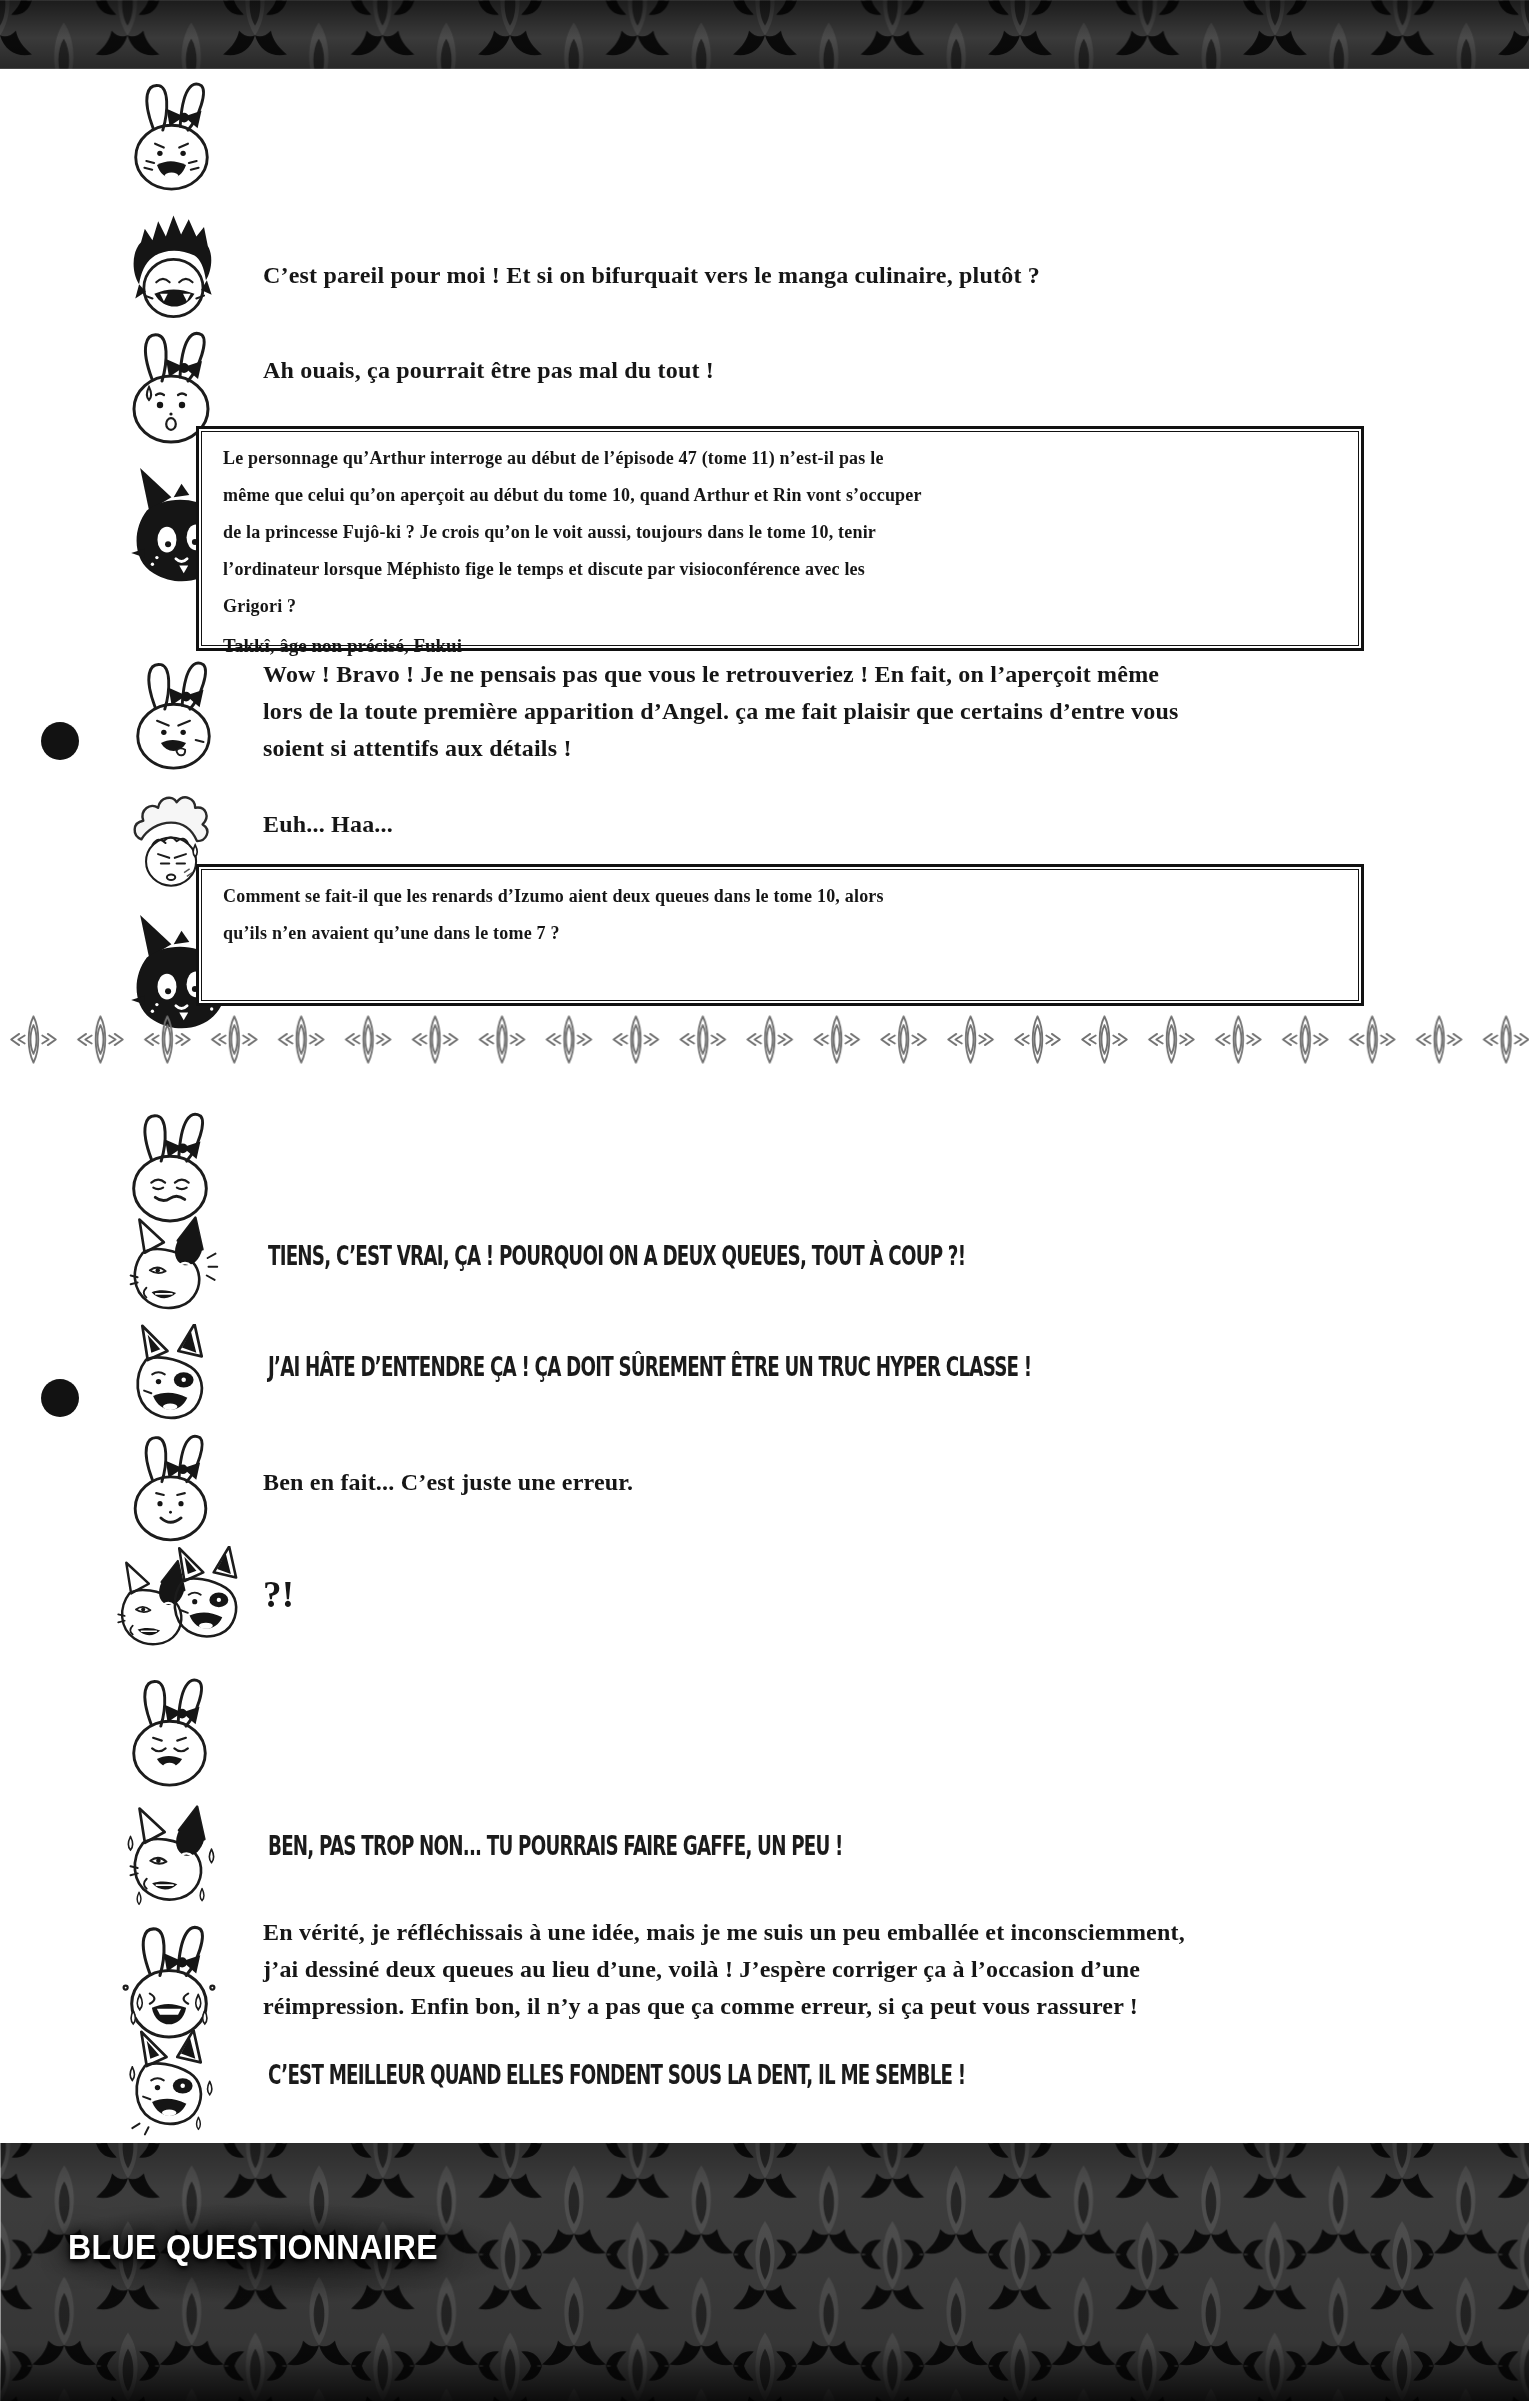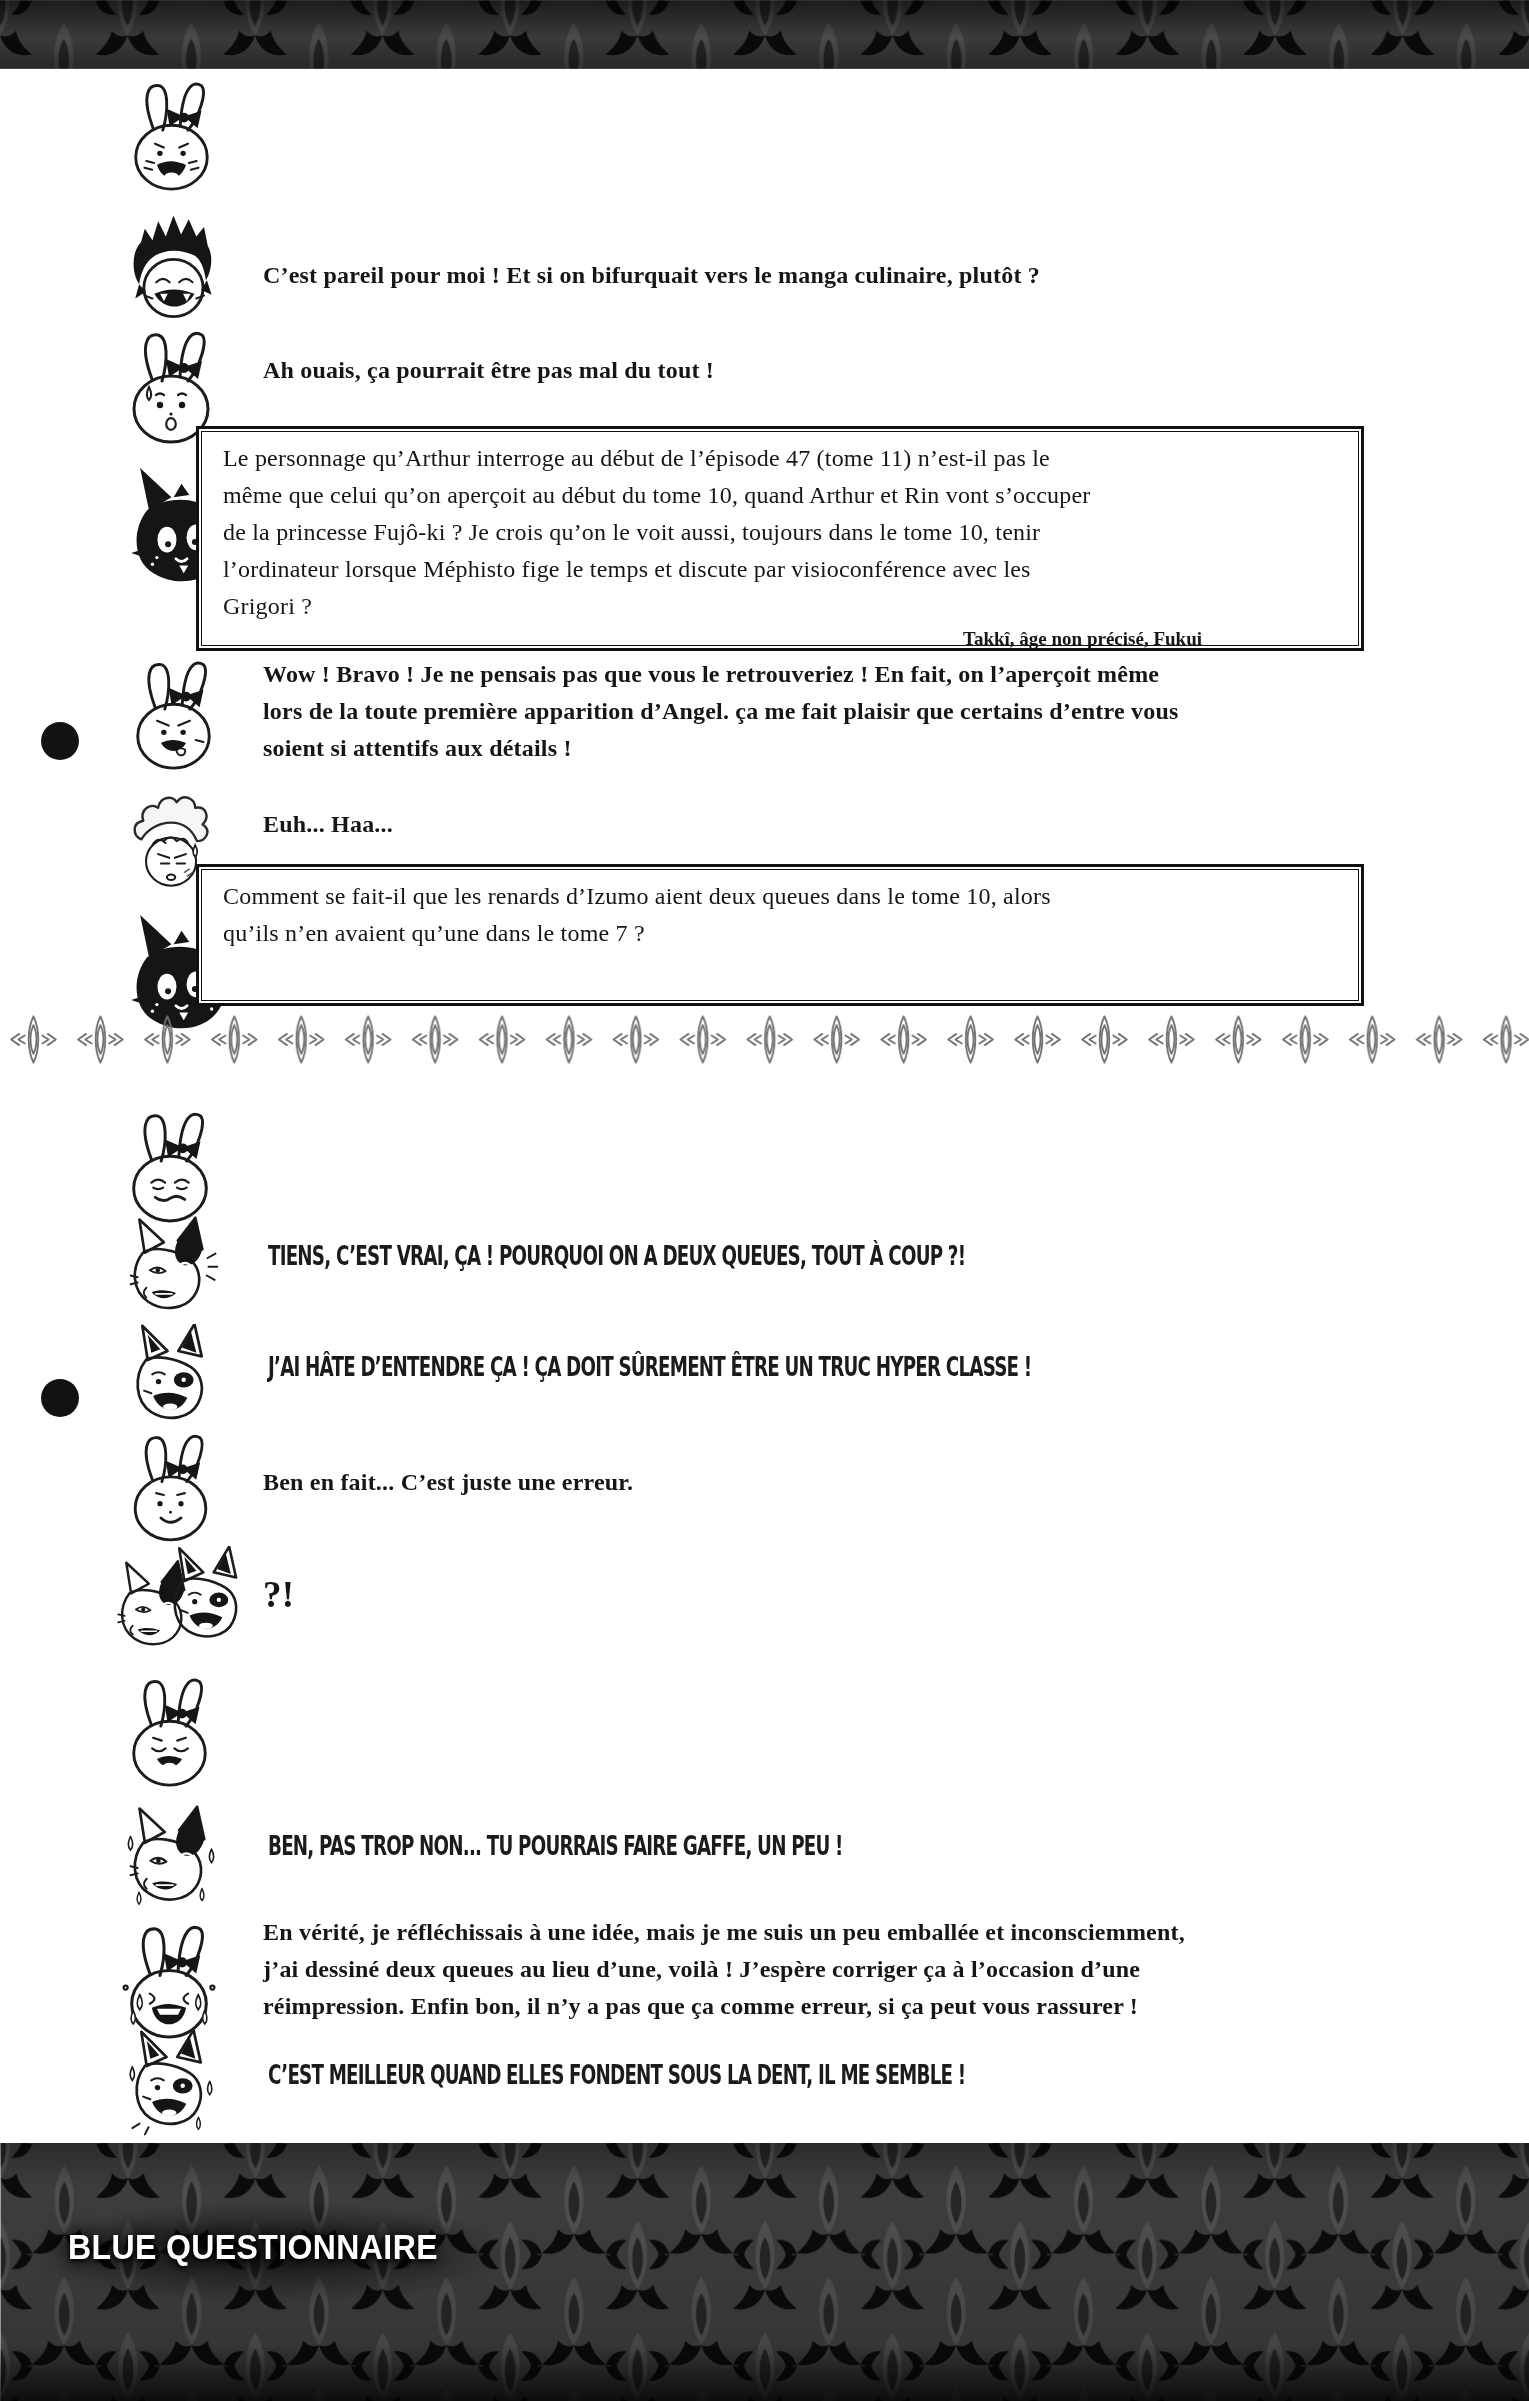--- a/index.html
+++ b/index.html
@@ -33,22 +33,22 @@
     position:absolute;left:268px;
     font-family:"DejaVu Sans", sans-serif;font-weight:bold;
     font-size:18.3px;line-height:18.3px;letter-spacing:-0.8px;color:#1b1b1b;
     transform:scaleY(1.45);transform-origin:left top;white-space:pre;
   }
   .qbox{
     position:absolute;left:196px;width:1168px;box-sizing:border-box;
     border:3.2px solid #111;background:#fff;padding:11px 24px 6.4px 24px;
   }
   .qbox::after{content:"";position:absolute;inset:1.6px;border:0.8px solid #111;pointer-events:none;}
-  .qbox .qtext{font-size:24px;font-weight:normal;line-height:37px;white-space:pre-line;letter-spacing:0.2px;}
-  .qbox .attr{text-align:right;font-size:19px;font-weight:bold;line-height:27px;padding-right:135px;}
+  .qbox .qtext{font-size:18px;font-weight:bold;line-height:37px;white-space:pre-line;letter-spacing:0.2px;}
+  .qbox .attr{font-size:19px;font-weight:bold;line-height:27px;padding-right:135px;margin-top:7px;}
   .box1{top:426px;height:225px;}
   .box2{top:864px;height:142px;}
   .divider{position:absolute;left:0;top:1013px;width:1530px;height:53px;}
   .dot{position:absolute;left:41px;width:38px;height:38px;border-radius:50%;background:#121212;}
   .dot1{top:722px;} .dot2{top:1379px;}
   svg .ln{fill:none;stroke:#1c1c1c;stroke-width:3;stroke-linecap:round;stroke-linejoin:round;}
   svg .ln2{fill:none;stroke:#1c1c1c;stroke-width:2.2;stroke-linecap:round;stroke-linejoin:round;}
   svg .ink{fill:#151515;}
   svg .wt{fill:#fff;}
 </style>

